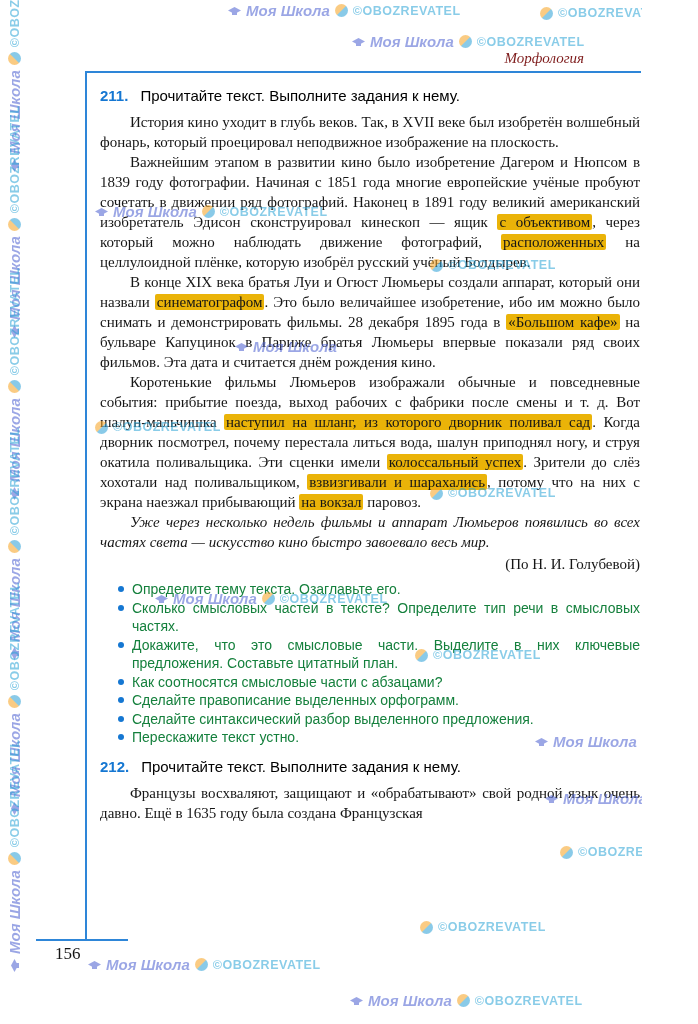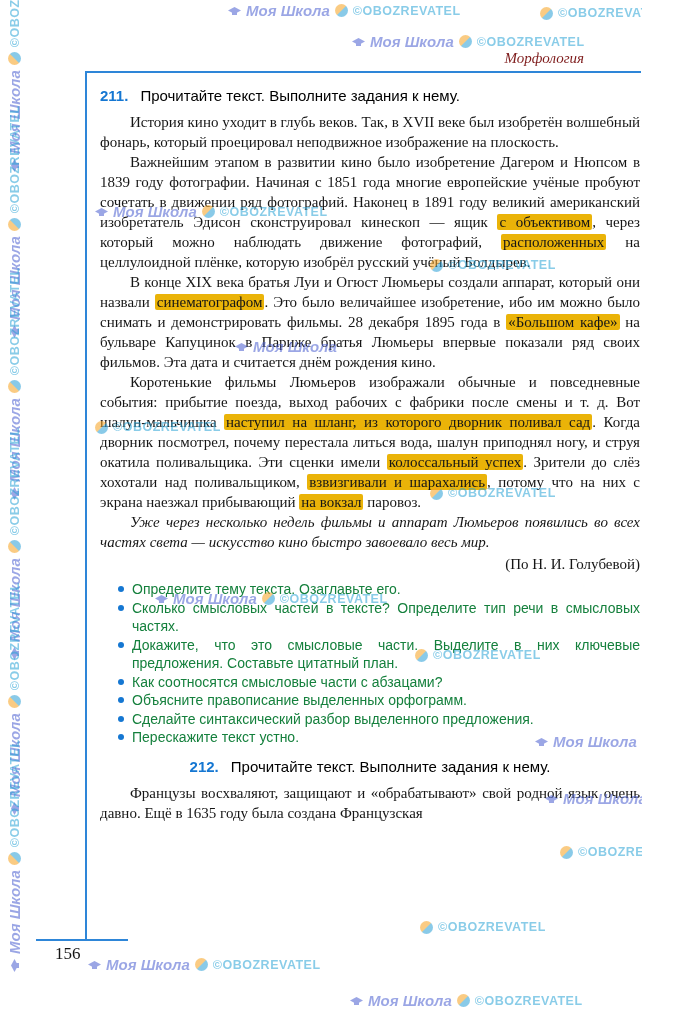--- a/index.html
+++ b/index.html
@@ -7,21 +7,21 @@
   body{background:#ffffff;}
   .page{position:relative;width:603px;height:1024px;background:#ffffff;overflow:hidden;
         font-family:"Liberation Serif",serif;color:#161616;padding-left:39px;}
   .header-title{position:absolute;top:50px;right:58px;font-size:15px;font-style:italic;color:#7f1d1d;}
   .top-rule{position:absolute;left:85px;top:71px;width:556px;height:2px;background:#2e86d8;}
   .left-rule{position:absolute;left:85px;top:71px;width:2px;height:870px;background:#2e86d8;}
   .footer-rule{position:absolute;left:36px;top:939px;width:92px;height:2px;background:#2e86d8;}
   .page-num{position:absolute;left:55px;top:944px;font-size:17px;color:#161616;}
   .content{position:absolute;left:100px;top:86px;width:540px;}
   .exercise-head{font-family:"Liberation Sans",sans-serif;font-size:15px;line-height:20px;margin:0 0 6px 0;}
-  .exercise-head.second{margin-top:10px;text-align:center;}
+  .exercise-head.second{margin-top:10px;}
   .ex-num{color:#1577d2;font-weight:bold;margin-right:12px;}
   .ex-instr{color:#000000;}
   .body-para{font-size:15px;line-height:20px;text-align:justify;text-indent:30px;margin:0;}
   .hl{background:#eab308;border-radius:2px;padding:0 2px;}
   .italic-para{font-size:15px;line-height:20px;text-align:justify;text-indent:30px;margin:0;font-style:italic;}
   .attribution{text-align:right;font-size:15px;line-height:20px;margin:2px 0 6px 0;}
   #task-list{list-style:none;margin:0 0 4px 0;padding:0;}
   .task-item{position:relative;font-family:"Liberation Sans",sans-serif;font-size:14px;line-height:18.5px;
              padding-left:32px;text-align:justify;color:#15803d;}
   .bullet{position:absolute;left:18px;top:6px;width:6px;height:6px;border-radius:50%;background:#1577d2;}
@@ -177,21 +177,21 @@
 
     <p class="italic-para">Уже через несколько недель фильмы и аппарат Люмьеров появились во всех частях света — искусство кино быстро завоевало весь мир.</p>
 
     <div class="attribution">(По Н. И. Голубевой)</div>
 
     <ul id="task-list">
         <li class="task-item"><span class="bullet"></span><span class="task-text">Определите тему текста. Озаглавьте его.</span></li>
         <li class="task-item"><span class="bullet"></span><span class="task-text">Сколько смысловых частей в тексте? Определите тип речи в смысловых частях.</span></li>
         <li class="task-item"><span class="bullet"></span><span class="task-text">Докажите, что это смысловые части. Выделите в них ключевые предложения. Составьте цитатный план.</span></li>
         <li class="task-item"><span class="bullet"></span><span class="task-text">Как соотносятся смысловые части с абзацами?</span></li>
-        <li class="task-item"><span class="bullet"></span><span class="task-text">Объясните правописание выделенных орфограмм.</span></li>
+        <li class="task-item"><span class="bullet"></span><span class="task-text">Сделайте правописание выделенных орфограмм.</span></li>
         <li class="task-item"><span class="bullet"></span><span class="task-text">Сделайте синтаксический разбор выделенного предложения.</span></li>
         <li class="task-item"><span class="bullet"></span><span class="task-text">Перескажите текст устно.</span></li>
       </ul>
 
     <div class="exercise-head second">
       <span class="ex-num">212.</span><span class="ex-instr">Прочитайте текст. Выполните задания к нему.</span>
     </div>
 
     <div id="ex212-text">
         <p class="body-para"><span class="seg">Французы восхваляют, защищают и «обрабатывают» свой родной язык очень давно. Ещё в 1635 году была создана Французская</span></p>

